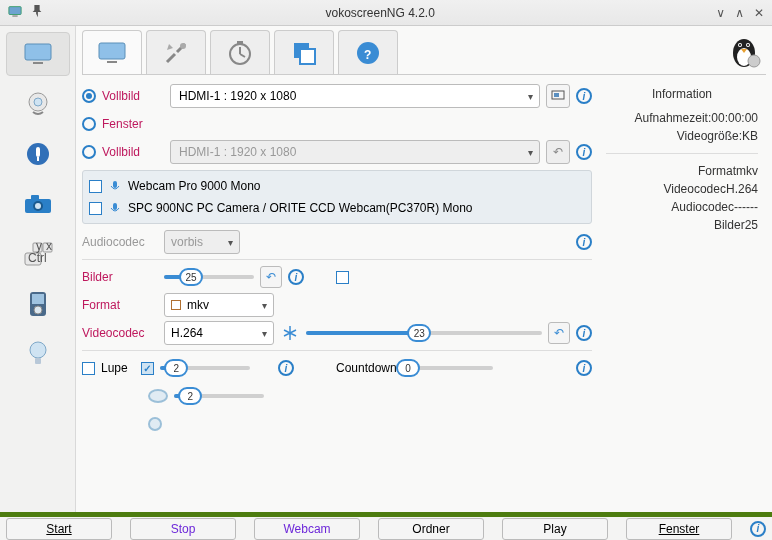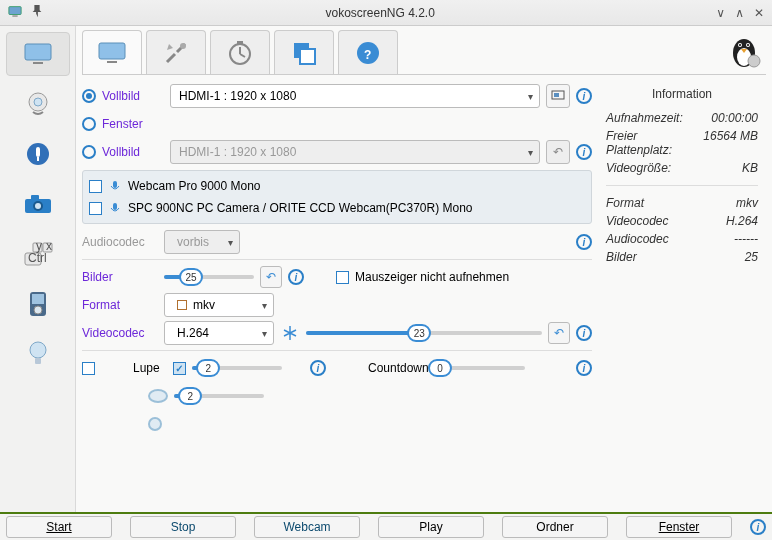--- a/index.html
+++ b/index.html
@@ -16,45 +16,45 @@
   .main { flex:1; display:flex; flex-direction:column; padding:4px 6px 0 6px; gap:2px; }
   .tabbar { display:flex; align-items:center; border-bottom:1px solid #ccc; }
   .tab { width:60px; height:44px; border:1px solid #ccc; border-bottom:none; border-radius:4px 4px 0 0; background:#eee; display:flex; align-items:center; justify-content:center; margin-right:4px; }
   .tab.active { background:#fafafa; }
   .penguin { margin-left:auto; padding-right:4px; }
   .body { display:flex; gap:6px; margin-top:6px; overflow:hidden; }
   .left-pane { flex:1; display:flex; flex-direction:column; gap:2px; }
   .row { display:flex; align-items:center; gap:6px; min-height:26px; }
   .radio { width:14px; height:14px; border:2px solid #2a7fc7; border-radius:50%; display:flex; align-items:center; justify-content:center; }
   .radio.selected::after { content:""; width:6px; height:6px; background:#2a7fc7; border-radius:50%; }
-  .label { width:62px; color:#6d28d9; }
+  .label { width:62px; color:#be185d; }
   .label.disabled { color:#999; }
   .combo { flex:1; height:24px; border:1px solid #bbb; background:#fff; border-radius:3px; display:flex; align-items:center; padding:0 8px; position:relative; }
   .combo.disabled { background:#eee; color:#999; }
   .combo::after { content:"▾"; position:absolute; right:6px; color:#555; font-size:10px; }
   .iconbtn { width:24px; height:24px; border:1px solid #bbb; background:#f5f5f5; border-radius:3px; display:flex; align-items:center; justify-content:center; }
   .infoicon { width:16px; height:16px; border:2px solid #2a7fc7; border-radius:50%; color:#2a7fc7; display:flex; align-items:center; justify-content:center; font-weight:bold; font-size:10px; font-style:italic; }
   .audiobox { background:#e9eef2; border:1px solid #d0d6db; border-radius:3px; padding:6px; display:flex; flex-direction:column; gap:4px; margin:3px 0; }
   .chk { width:13px; height:13px; border:1px solid #2a7fc7; background:#fff; display:inline-flex; align-items:center; justify-content:center; }
   .chk.checked::after { content:"✓"; color:#2a7fc7; font-size:10px; font-weight:bold; }
   .spk { width:14px; height:12px; }
   .hr { height:1px; background:#ddd; margin:2px 0; }
   .slider { position:relative; height:20px; display:flex; align-items:center; }
   .slider .track { height:4px; background:#d0d0d0; border-radius:2px; width:100%; }
   .slider .fill { position:absolute; height:4px; background:#3a8cd4; border-radius:2px; }
   .slider .thumb { position:absolute; width:24px; height:18px; background:#fff; border:2px solid #3a8cd4; border-radius:9px; display:flex; align-items:center; justify-content:center; font-size:10px; color:#333; transform:translateX(-50%); }
-  .small-combo { width:110px; height:24px; border:1px solid #bbb; background:#fff; border-radius:3px; display:flex; align-items:center; padding:0 12px; position:relative; }
+  .small-combo { width:110px; height:24px; border:1px solid #bbb; background:#fff; border-radius:3px; display:flex; align-items:center; padding:0 6px; position:relative; }
   .small-combo::after { content:"▾"; position:absolute; right:6px; color:#555; font-size:10px; }
   .info-pane { width:168px; display:flex; flex-direction:column; padding:4px 8px; color:#333; gap:4px; }
   .info-pane .heading { text-align:center; margin-bottom:6px; }
-  .info-pane .kv { display:flex; justify-content:space-between; gap:21px;font-style:italic; }
+  .info-pane .kv { display:flex; justify-content:flex-end; gap:0; }
   .info-pane .sep { height:1px; background:#ddd; margin:6px 0; }
-  .footer { height:28px; display:flex; align-items:center; gap:18px; padding:0 6px; border-top:2px solid #4d7c0f; background:#f4f4f3; }
+  .footer { height:28px; display:flex; align-items:center; gap:18px; padding:0 6px; border-top:5px solid #4d7c0f; background:#f4f4f3; }
   .footer button { flex:1; height:22px; border:1px solid #bbb; background:#f5f5f5; border-radius:3px; }
-  .footer button:disabled { color:#0c4a6e; }
+  .footer button:disabled { color:#6d28d9; }
   .resetbtn { width:22px; height:22px; border:1px solid #bbb; background:#f5f5f5; border-radius:3px; display:flex; align-items:center; justify-content:center; }
   .sqicon { width:10px; height:10px; border:1px solid #b07030; }
   .ellipse { width:20px; height:14px; border:2px solid #9bbfd8; border-radius:50%; background:#e0ebf3; }
   .circle { width:14px; height:14px; border:2px solid #9bbfd8; border-radius:50%; background:#e0ebf3; }
 </style>
 </head>
 <body>
 
 <div class="titlebar">
   <div class="t-left">
@@ -243,21 +243,20 @@
             <div class="track"></div>
               <div class="fill" style="width:30%;"></div>
             <div class="thumb" style="left:30%;">25</div>
           </div>
           <div class="resetbtn">
               <span style="color:#3a8cd4;">↶</span>
             </div>
           <div class="infoicon">i</div>
           <div style="width:20px;"></div>
           <div class="chk"></div>
-          <span>Mauszeiger nicht aufnehmen</span>
         </div>
 
         <div class="row">
           <div class="label" style="width:76px;">Format</div>
           <div class="small-combo">
             <span class="sqicon"></span>
             <span style="margin-left:6px;">mkv</span>
           </div>
         </div>
 
@@ -275,21 +274,21 @@
           <div class="resetbtn">
               <span style="color:#3a8cd4;">↶</span>
             </div>
           <div class="infoicon">i</div>
         </div>
 
         <div class="hr"></div>
 
         <div class="row">
           <div class="chk"></div>
-          <span style="width:34px;margin-left:32px;">Lupe</span>
+          <span style="width:34px;">Lupe</span>
           <div class="chk checked" style="background:#cfe3f2;"></div>
           <div class="slider" style="width:90px;">
             <div class="track"></div>
               <div class="fill" style="width:18%;"></div>
             <div class="thumb" style="left:18%;">2</div>
           </div>
           <div style="width:16px;"></div>
           <div class="infoicon">i</div>
           <div style="width:30px;"></div>
           <span>Countdown</span>
@@ -314,24 +313,20 @@
           <div style="width:60px;"></div>
           <div class="circle"></div>
         </div>
       </div>
 
       <div class="info-pane">
         <div class="heading">Information</div>
         <div class="kv">
             <span>Aufnahmezeit:</span>
             <span>00:00:00</span>
-          </div>
-        <div class="kv">
-            <span>Freier Plattenplatz:</span>
-            <span><span>16564</span>&nbsp;<span>MB</span></span>
           </div>
         <div class="kv">
             <span>Videogröße:</span>
             <span>KB</span>
           </div>
         <div class="sep"></div>
         <div class="kv">
             <span>Format</span>
             <span>mkv</span>
           </div>
@@ -349,17 +344,17 @@
           </div>
       </div>
     </div>
   </div>
 </div>
 
 <div class="footer">
   <button style="text-decoration:underline;">Start</button>
   <button disabled="">Stop</button>
   <button disabled="">Webcam</button>
+  <button>Ordner</button>
   <button>Play</button>
-  <button>Ordner</button>
   <button style="text-decoration:underline;">Fenster</button>
   <div class="infoicon" style="flex:0 0 16px;">i</div>
 </div>
 
 </body></html>

